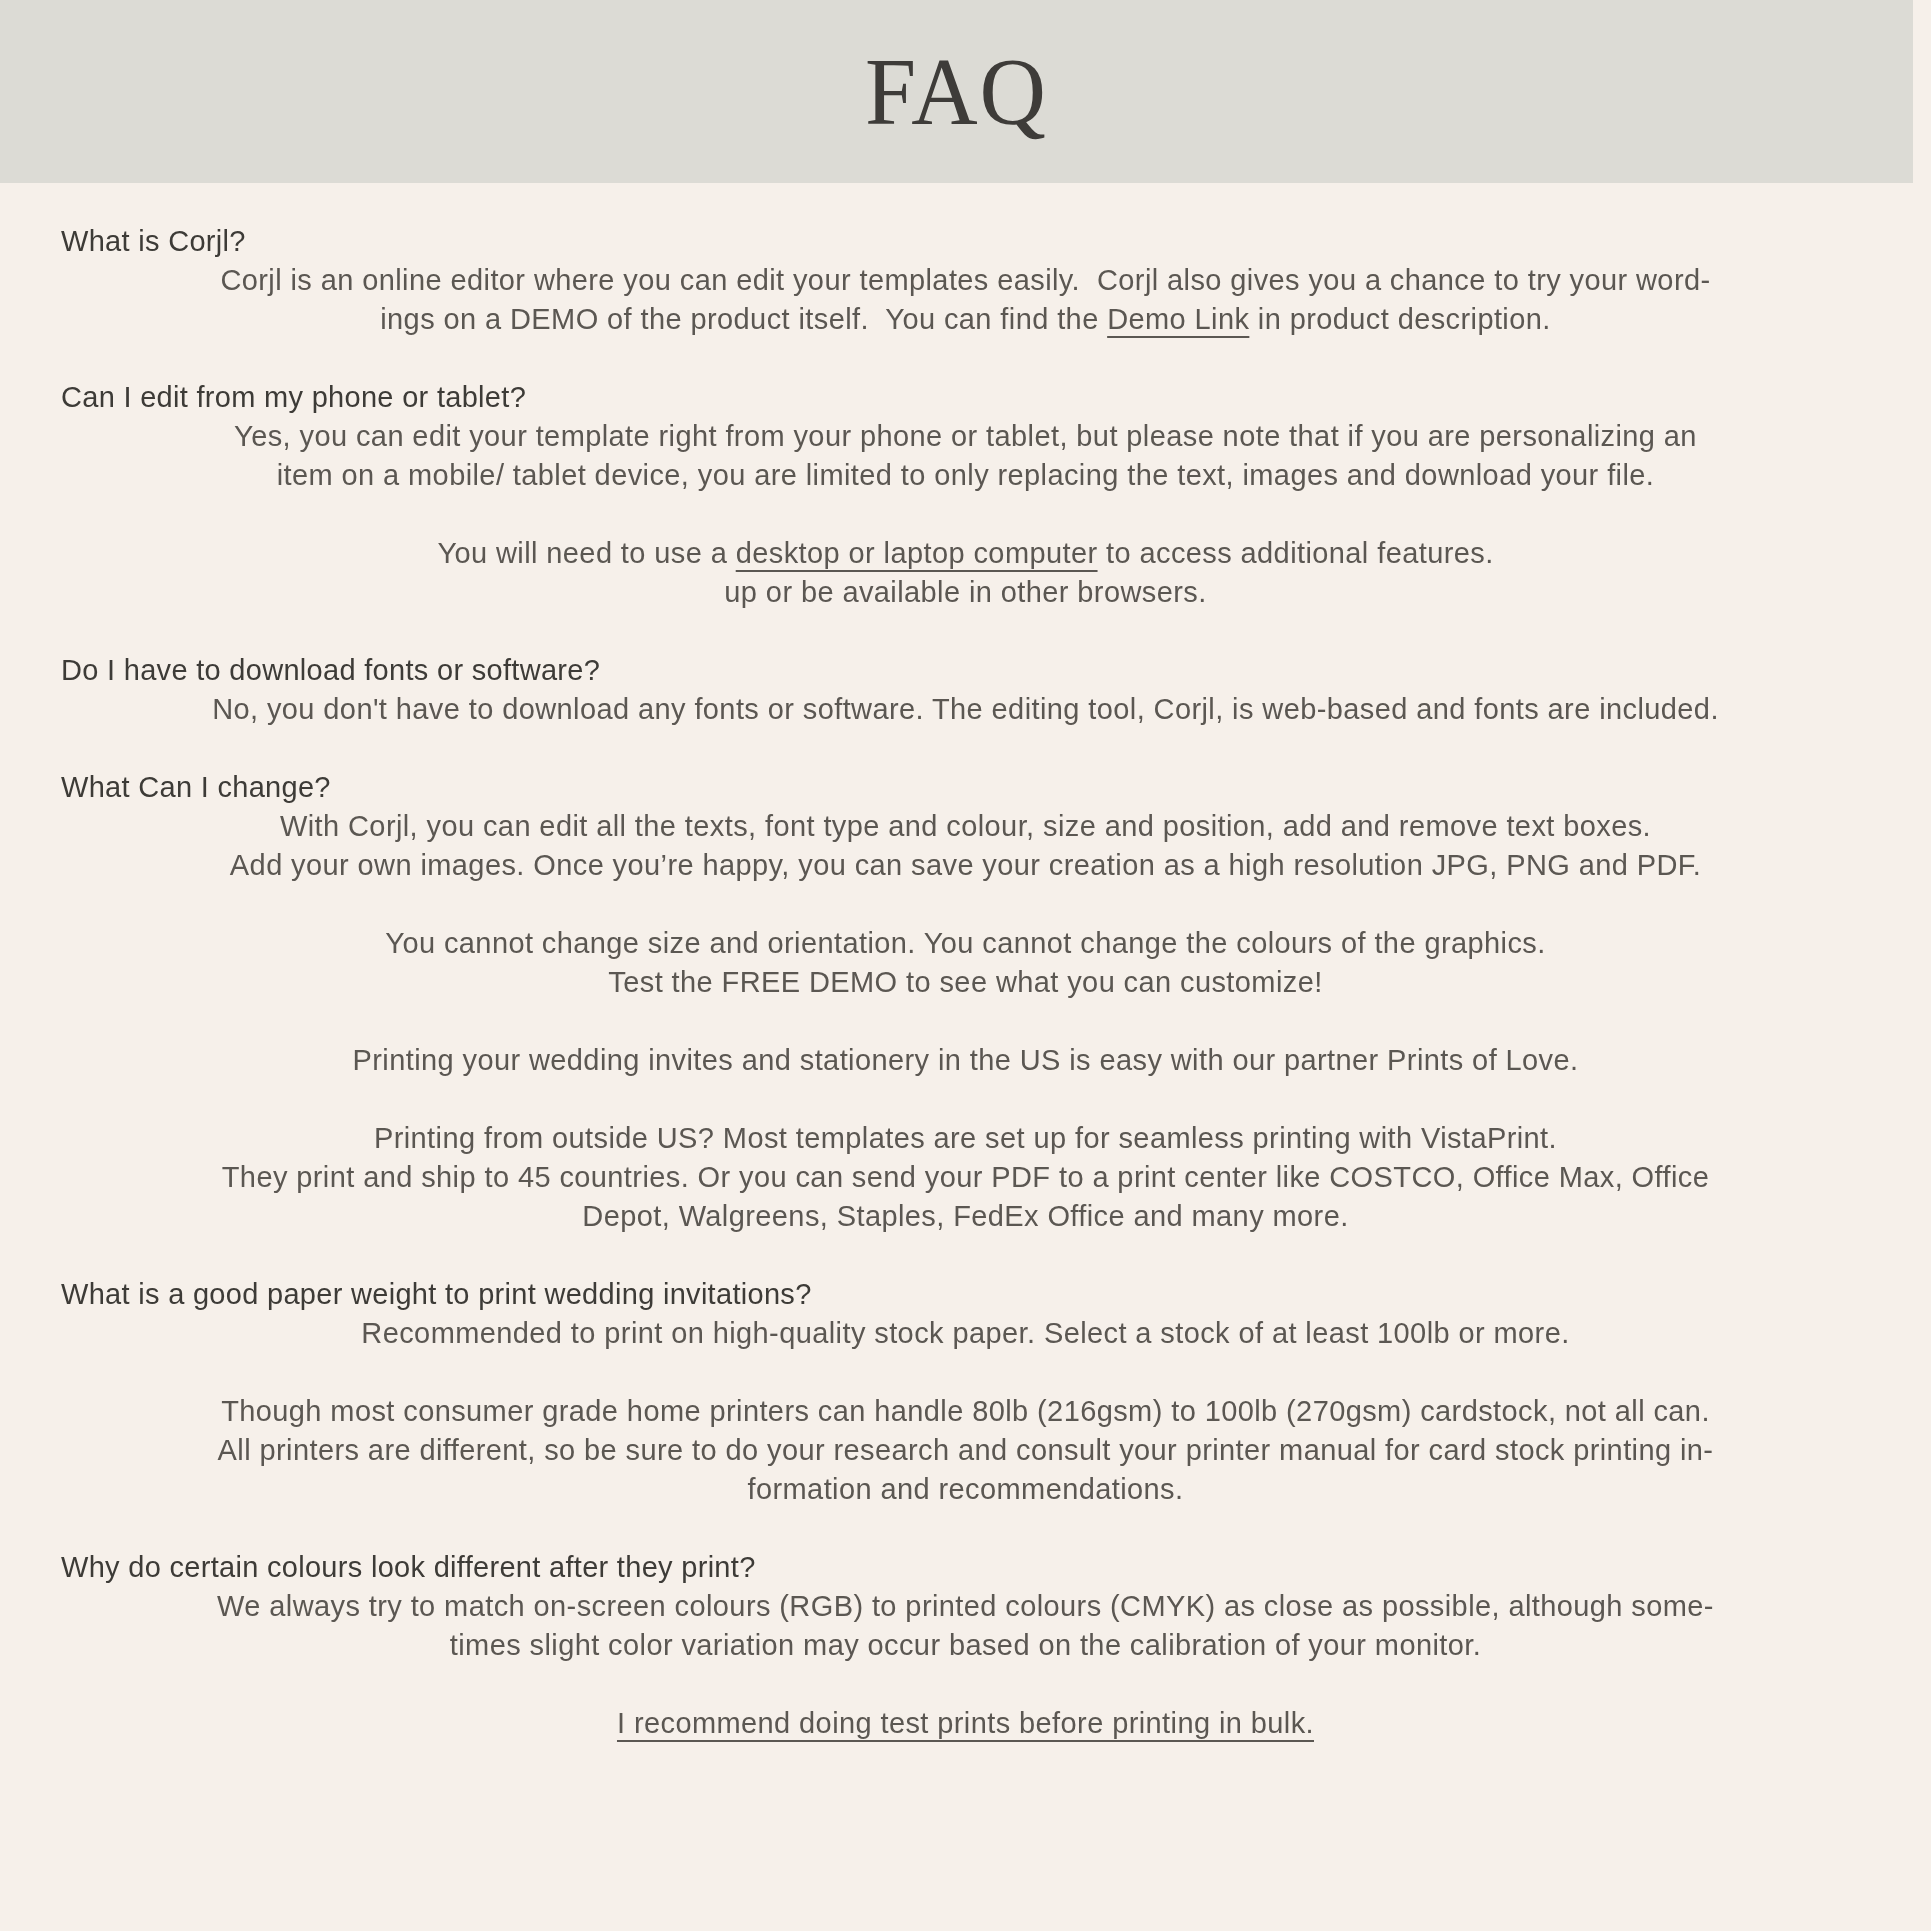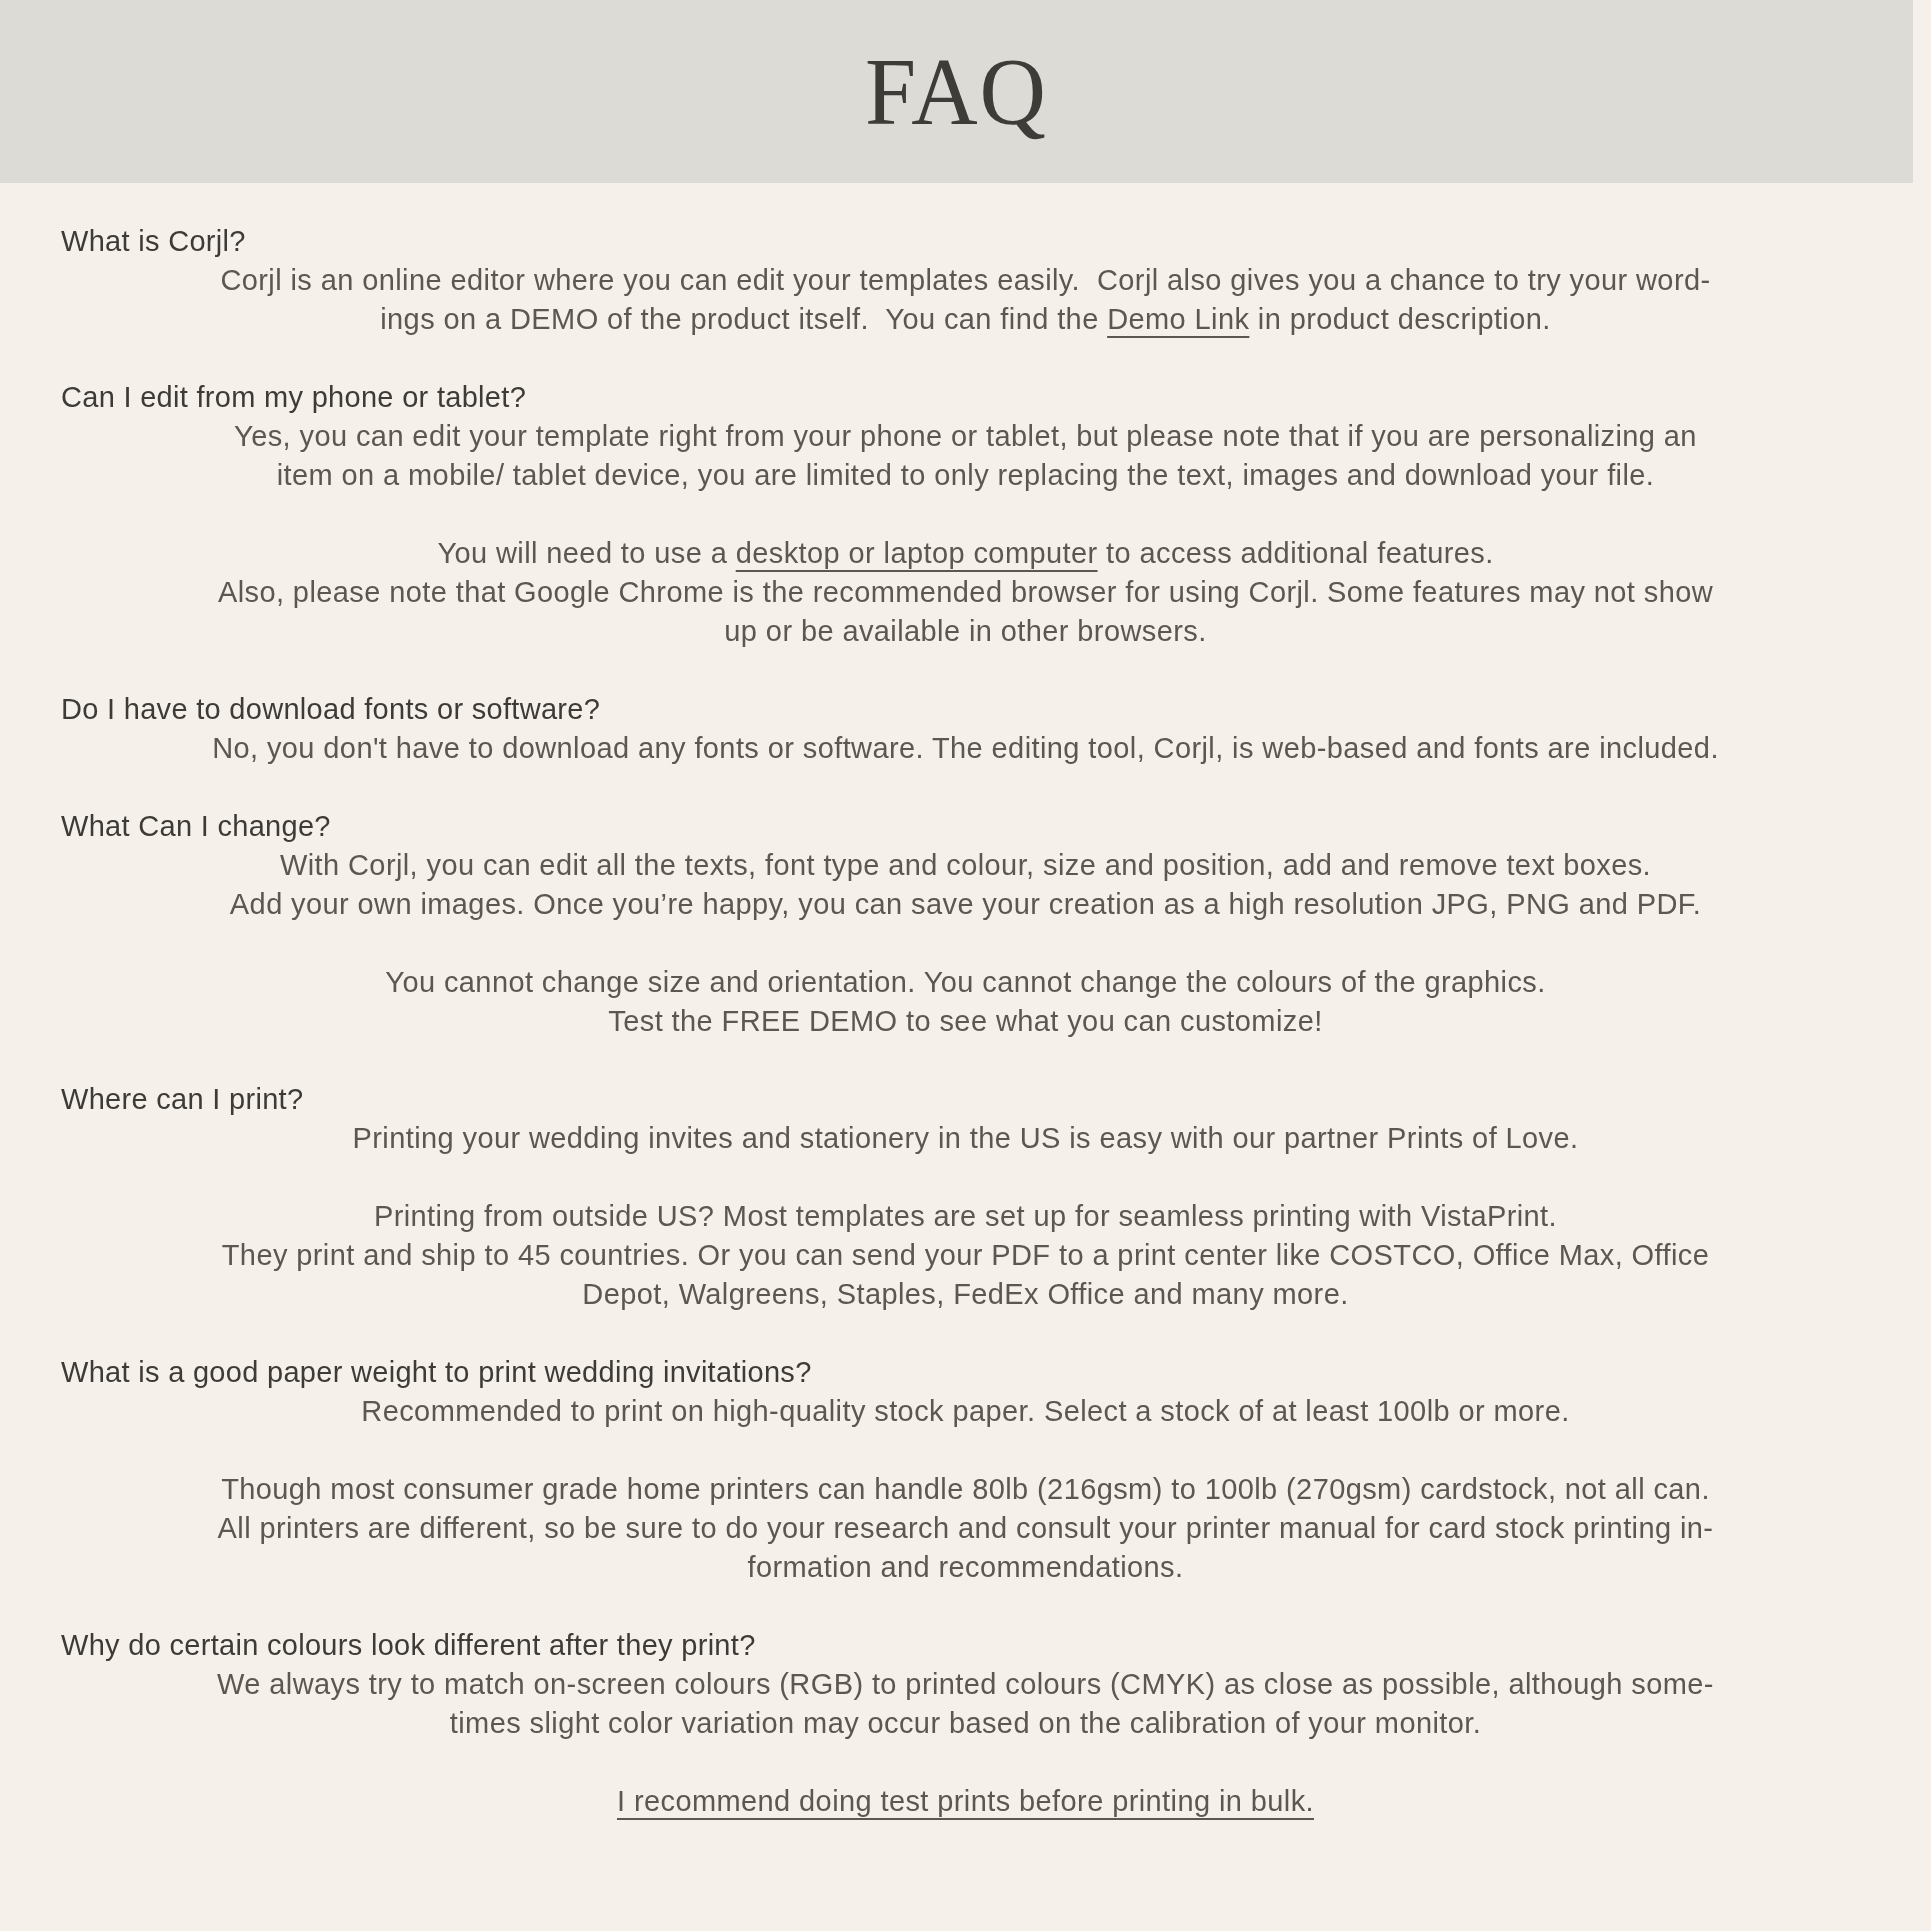--- a/index.html
+++ b/index.html
@@ -74,38 +74,36 @@
       <div class="line question">What is Corjl?</div>
       <div class="line answer-line"><span>Corjl is an online editor where you can edit your templates easily.  Corjl also gives you a chance to try your word-</span></div>
       <div class="line answer-line"><span>ings on a DEMO of the product itself.  You can find the </span><span class="underlined">Demo Link</span><span> in product description.</span></div>
     </section>
     <section class="faq-section">
       <div class="line question">Can I edit from my phone or tablet?</div>
       <div class="line answer-line"><span>Yes, you can edit your template right from your phone or tablet, but please note that if you are personalizing an</span></div>
       <div class="line answer-line"><span>item on a mobile/ tablet device, you are limited to only replacing the text, images and download your file.</span></div>
       <div class="blank-line"></div>
       <div class="line answer-line"><span>You will need to use a </span><span class="underlined">desktop or laptop computer</span><span> to access additional features.</span></div>
-      <div class="line answer-line"><span>Also, please note that Google Chrome is the recommended browser for using Corjl. Some features may not show</span></div>
       <div class="line answer-line"><span>up or be available in other browsers.</span></div>
     </section>
     <section class="faq-section">
       <div class="line question">Do I have to download fonts or software?</div>
       <div class="line answer-line"><span>No, you don't have to download any fonts or software. The editing tool, Corjl, is web-based and fonts are included.</span></div>
     </section>
     <section class="faq-section">
       <div class="line question">What Can I change?</div>
       <div class="line answer-line"><span>With Corjl, you can edit all the texts, font type and colour, size and position, add and remove text boxes.</span></div>
       <div class="line answer-line"><span>Add your own images. Once you’re happy, you can save your creation as a high resolution JPG, PNG and PDF.</span></div>
     </section>
     <section class="faq-section">
       <div class="line answer-line"><span>You cannot change size and orientation. You cannot change the colours of the graphics.</span></div>
       <div class="line answer-line"><span>Test the FREE DEMO to see what you can customize!</span></div>
     </section>
     <section class="faq-section">
-      <div class="line question">Where can I print?</div>
       <div class="line answer-line"><span>Printing your wedding invites and stationery in the US is easy with our partner Prints of Love.</span></div>
       <div class="blank-line"></div>
       <div class="line answer-line"><span>Printing from outside US? Most templates are set up for seamless printing with VistaPrint.</span></div>
       <div class="line answer-line"><span>They print and ship to 45 countries. Or you can send your PDF to a print center like COSTCO, Office Max, Office</span></div>
       <div class="line answer-line"><span>Depot, Walgreens, Staples, FedEx Office and many more.</span></div>
     </section>
     <section class="faq-section">
       <div class="line question">What is a good paper weight to print wedding invitations?</div>
       <div class="line answer-line"><span>Recommended to print on high-quality stock paper. Select a stock of at least 100lb or more.</span></div>
       <div class="blank-line"></div>

